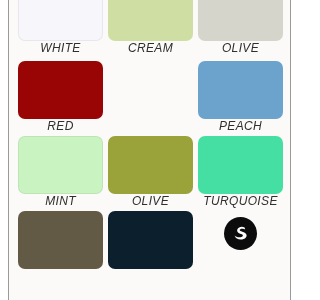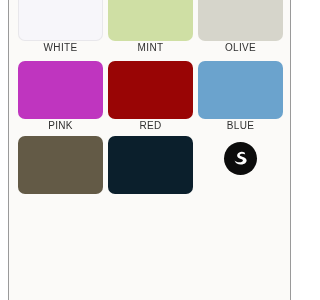--- a/index.html
+++ b/index.html
@@ -51,27 +51,28 @@
   }
 
   .swatch {
     width: 85px;
     height: 58px;
     border-radius: 7px;
     box-sizing: border-box;
   }
 
   .swatch-label {
-    font-size: 10px;
+    font-size: 12px;
     letter-spacing: 0.35px;
     color: #2f2f2f;
     text-align: center;
     line-height: 14px;
     height: 14px;
     white-space: nowrap;
+    font-style: italic;
   }
 
   
   .swatch.pale {
     border: 1px solid rgba(0, 0, 0, 0.06);
   }
 
   
   .brand-cell {
     width: 85px;
@@ -100,41 +101,51 @@
 
 <div id="sheet">
   <div id="grid">
       <div class="palette-row">
         <div class="swatch-cell">
           <div class="swatch pale" title="#f7f6fa" style="background: rgb(247, 246, 250);"></div>
           <div class="swatch-label">WHITE</div>
         </div>
         <div class="swatch-cell">
           <div class="swatch" title="#cfdfa4" style="background: rgb(207, 223, 164);"></div>
-          <div class="swatch-label">MINT</div>
+          <div class="swatch-label">CREAM</div>
         </div>
         <div class="swatch-cell">
           <div class="swatch" title="#d6d5cb" style="background: rgb(214, 213, 203);"></div>
           <div class="swatch-label">OLIVE</div>
         </div>
       </div>
       <div class="palette-row">
       </div>
       <div class="palette-row">
         <div class="swatch-cell">
-          <div class="swatch" title="#bf35bf" style="background: rgb(191, 53, 191);"></div>
-          <div class="swatch-label">PINK</div>
-        </div>
-        <div class="swatch-cell">
           <div class="swatch" title="#990505" style="background: rgb(153, 5, 5);"></div>
           <div class="swatch-label">RED</div>
         </div>
         <div class="swatch-cell">
           <div class="swatch" title="#6ba3cd" style="background: rgb(107, 163, 205);"></div>
-          <div class="swatch-label">BLUE</div>
+          <div class="swatch-label">PEACH</div>
+        </div>
+      </div>
+      <div class="palette-row">
+        <div class="swatch-cell">
+          <div class="swatch pale" title="#caf3c2" style="background: rgb(202, 243, 194);"></div>
+          <div class="swatch-label">MINT</div>
+        </div>
+        <div class="swatch-cell">
+          <div class="swatch" title="#9aa33a" style="background: rgb(154, 163, 58);"></div>
+          <div class="swatch-label">OLIVE</div>
+        </div>
+        <div class="swatch-cell">
+          <div class="swatch" title="#45dfa3" style="background: rgb(69, 223, 163);"></div>
+          <div class="swatch-label">TURQUOISE</div>
         </div>
       </div>
       <div class="palette-row">
         <div class="swatch-cell">
           <div class="swatch" title="#635a46" style="background: rgb(99, 90, 70);"></div>
           <div class="swatch-label"></div>
         </div>
         <div class="swatch-cell">
           <div class="swatch" title="#0b1f2c" style="background: rgb(11, 31, 44);"></div>
           <div class="swatch-label"></div>

